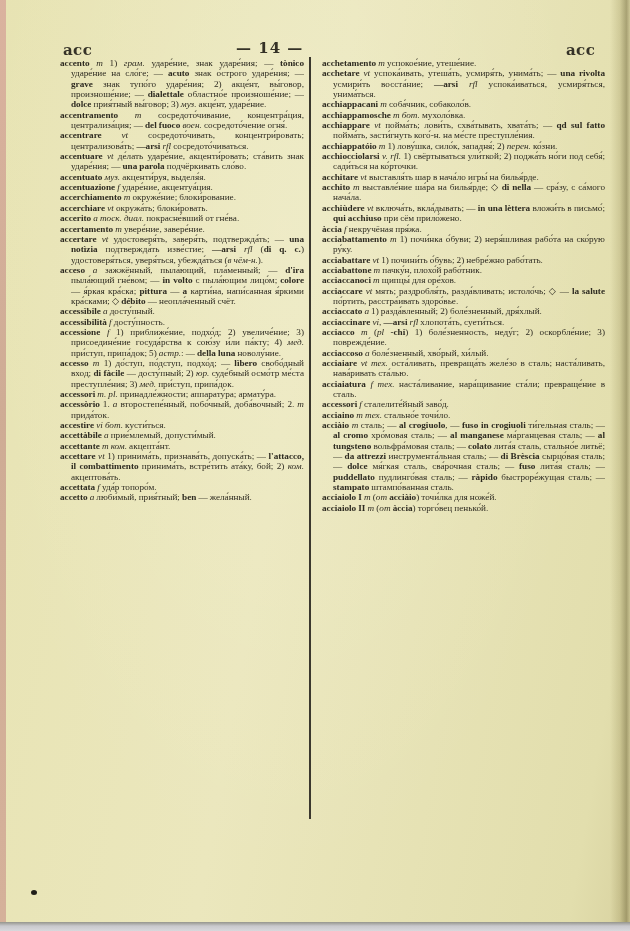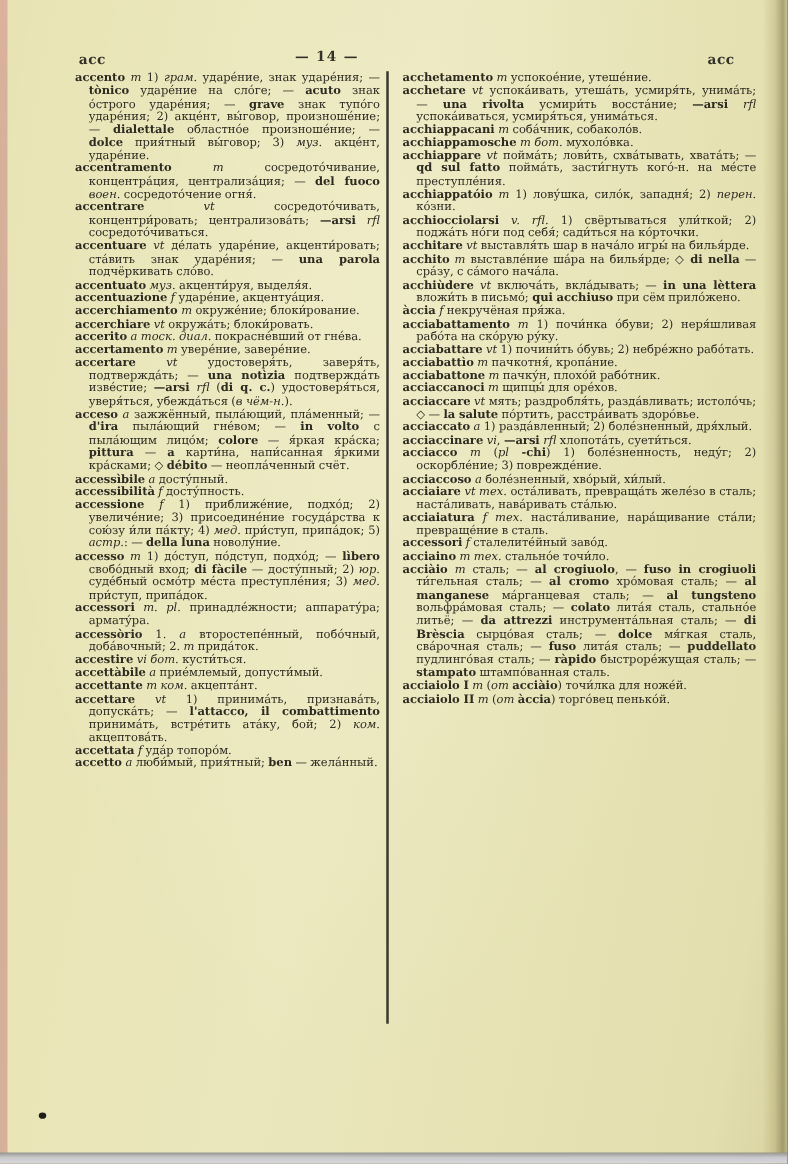--- a/index.html
+++ b/index.html
@@ -10,30 +10,30 @@
       linear-gradient(100deg,#e7e3b2 0%,#ebe7bd 45%,#e2dead 92%,#d8d2a0 100%);
     font-family:"DejaVu Serif","Liberation Serif",serif;
     color:#2e2b21;
   }
   .edge-left{position:absolute;left:0;top:0;width:6px;height:100%;
     background:linear-gradient(180deg,#d8aa9b 0%,#caa28f 45%,#d2a895 100%);opacity:.85;}
   .edge-right{position:absolute;right:0;top:0;width:20px;height:100%;
     background:linear-gradient(90deg,rgba(130,118,60,0) 0%,rgba(130,118,60,0.22) 50%,rgba(95,85,40,0.45) 82%,rgba(165,155,105,0.38) 100%);}
   .edge-bottom{position:absolute;left:0;bottom:0;width:100%;height:9px;
     background:linear-gradient(180deg,#95958c 0%,#c9c9cd 45%,#d8d8dc 100%);}
-  .runhead{position:absolute;font-size:11px;font-weight:bold;letter-spacing:.4px;color:#353227;}
+  .runhead{position:absolute;font-size:15px;font-weight:bold;letter-spacing:.4px;color:#353227;}
   .rh-left{left:63px;top:41px;}
   .rh-center{left:236px;top:39px;width:120px;letter-spacing:1px;}
   .rh-right{left:566px;top:41px;}
   .col{position:absolute;top:58px;font-size:9.2px;line-height:10.35px;text-align:justify;}
   .col-left{left:60px;width:244px;}
   .col-right{left:322px;width:283px;}
   .divider{position:absolute;left:309px;top:57px;width:1.5px;height:762px;background:#3b382e;}
   .entry{margin:0;padding-left:11px;text-indent:-11px;
-    word-spacing:-0.2px;}
+    word-spacing:-0.2px;font-family:Liberation Serif, serif;}
   .entry .hw{font-weight:bold;}
   .entry b{font-weight:bold;}
   .entry i{font-style:italic;}
   .ink-dot{position:absolute;left:31px;top:890px;width:6px;height:5px;background:#201e19;border-radius:50%;}
 </style>
 </head>
 <body>
 
 <div class="page">
   <div class="edge-left"></div>
@@ -79,21 +79,20 @@
       <p class="entry"><b class="hw">acchiappamosche</b> <i>m</i> <i>бот.</i> мухоло́вка.</p>
       <p class="entry"><b class="hw">acchiappare</b> <i>vt</i> пойма́ть; лови́ть, схва́тывать, хвата́ть; — <b>qd sul fatto</b> пойма́ть, засти́гнуть кого́-н. на ме́сте преступле́ния.</p>
       <p class="entry"><b class="hw">acchiappatóio</b> <i>m</i> 1) лову́шка, сило́к, западня́; 2) <i>перен.</i> ко́зни.</p>
       <p class="entry"><b class="hw">acchiocciolarsi</b> <i>v. rfl.</i> 1) свёртываться ули́ткой; 2) поджа́ть но́ги под себя́; сади́ться на ко́рточки.</p>
       <p class="entry"><b class="hw">acchitare</b> <i>vt</i> выставля́ть шар в нача́ло игры́ на билья́рде.</p>
       <p class="entry"><b class="hw">acchito</b> <i>m</i> выставле́ние ша́ра на билья́рде; ◇ <b>di nella</b> — сра́зу, с са́мого нача́ла.</p>
       <p class="entry"><b class="hw">acchiùdere</b> <i>vt</i> включа́ть, вкла́дывать; — <b>in una lèttera</b> вложи́ть в письмо́; <b>qui acchiuso</b> при сём прило́жено.</p>
       <p class="entry"><b class="hw">àccia</b> <i>f</i> некручёная пря́жа.</p>
       <p class="entry"><b class="hw">acciabattamento</b> <i>m</i> 1) почи́нка о́буви; 2) неря́шливая рабо́та на ско́рую ру́ку.</p>
       <p class="entry"><b class="hw">acciabattare</b> <i>vt</i> 1) почини́ть о́бувь; 2) небре́жно рабо́тать.</p>
-      <p class="entry"><b class="hw">acciabattìo</b> <i>m</i> пачкотня́, кропа́ние.</p>
       <p class="entry"><b class="hw">acciabattone</b> <i>m</i> пачку́н, плохо́й рабо́тник.</p>
       <p class="entry"><b class="hw">acciaccanoci</b> <i>m</i> щипцы́ для оре́хов.</p>
       <p class="entry"><b class="hw">acciaccare</b> <i>vt</i> мять; раздробля́ть, разда́вливать; истоло́чь; ◇ — <b>la salute</b> по́ртить, расстра́ивать здоро́вье.</p>
       <p class="entry"><b class="hw">acciaccato</b> <i>a</i> 1) разда́вленный; 2) боле́зненный, дря́хлый.</p>
       <p class="entry"><b class="hw">acciaccinare</b> <i>vi</i>, <b>—arsi</b> <i>rfl</i> хлопота́ть, суети́ться.</p>
       <p class="entry"><b class="hw">acciacco</b> <i>m</i> (<i>pl</i> <b>-chi</b>) 1) боле́зненность, неду́г; 2) оскорбле́ние; 3) поврежде́ние.</p>
       <p class="entry"><b class="hw">acciaccoso</b> <i>a</i> боле́зненный, хво́рый, хи́лый.</p>
       <p class="entry"><b class="hw">acciaiare</b> <i>vt</i> <i>тех.</i> оста́ливать, превраща́ть желе́зо в сталь; наста́ливать, нава́ривать ста́лью.</p>
       <p class="entry"><b class="hw">acciaiatura</b> <i>f</i> <i>тех.</i> наста́ливание, нара́щивание ста́ли; превраще́ние в сталь.</p>
       <p class="entry"><b class="hw">accessori</b> <i>f</i> сталелите́йный заво́д.</p>

